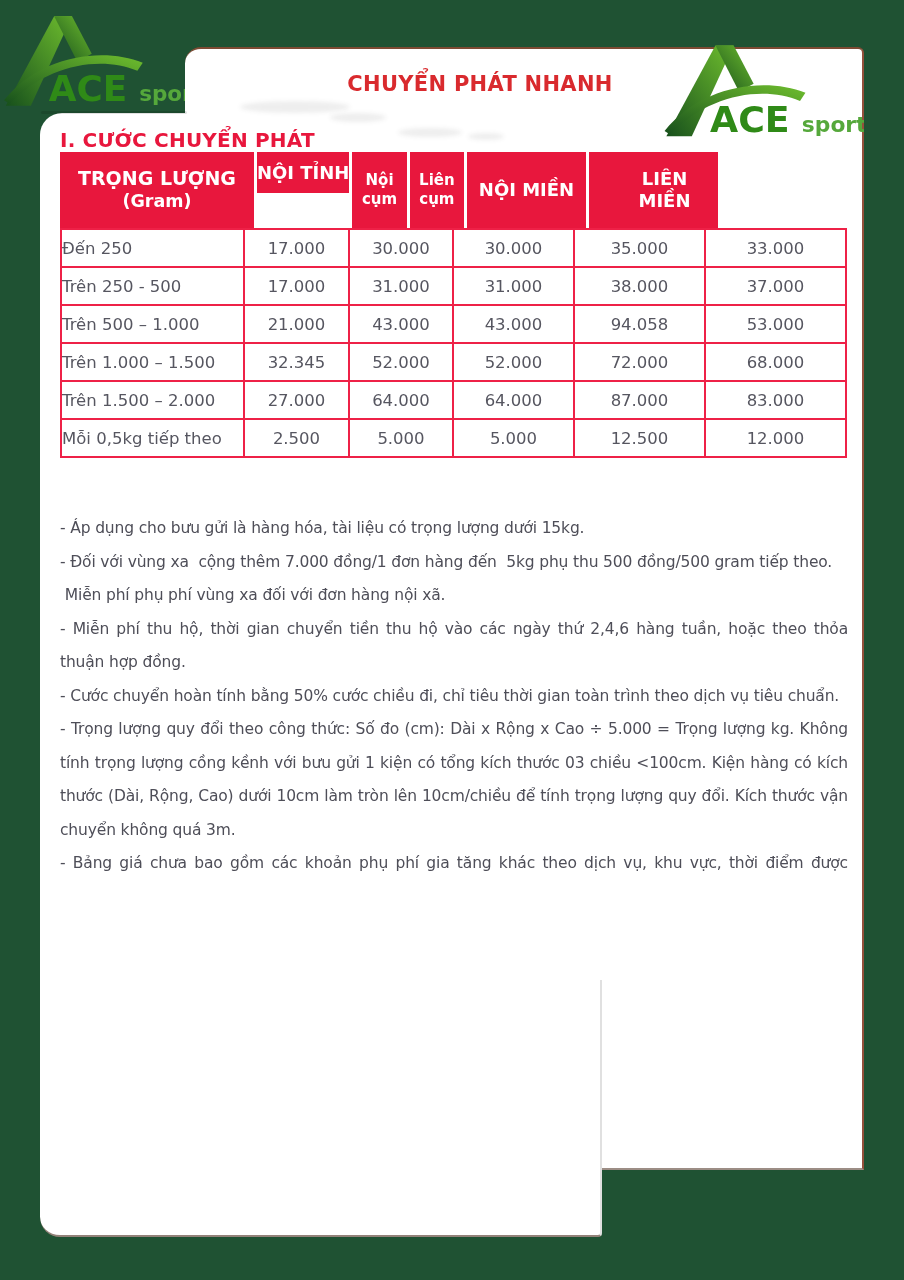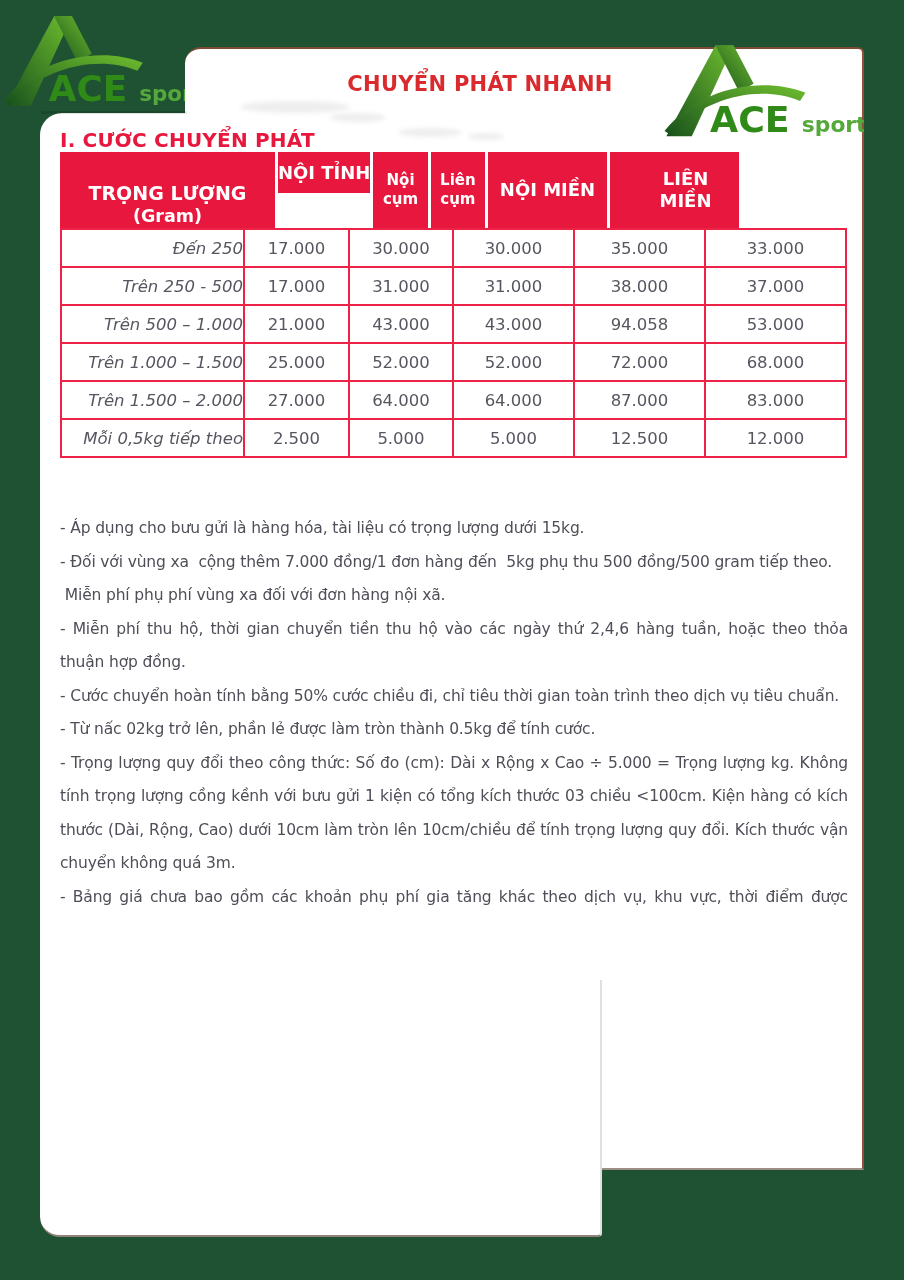--- a/index.html
+++ b/index.html
@@ -42,34 +42,34 @@
         color:var(--title_red);font-size:21px;font-weight:bold;letter-spacing:.3px;}
 
   .section-heading{position:absolute;left:60px;top:128px;color:var(--accent_red);
         font-size:20px;font-weight:bold;letter-spacing:.2px;}
 
   
   .price-table-wrap{position:absolute;left:60px;top:152px;width:785px;}
   .thead{display:flex;gap:3px;height:76px;color:#fff;font-weight:bold;}
   .hcell{background:var(--accent_red);display:flex;flex-direction:column;align-items:center;
         justify-content:center;text-align:center;font-size:17px;line-height:1.25;padding:0 6px;}
-  .hc-weight{width:215px;font-size:19px;justify-content:flex-end;}
+  .hc-weight{width:194px;font-size:19px;}
   .hc-weight .sub{font-size:17.5px;font-weight:bold;}
   .hc-group{width:207px;display:flex;flex-direction:row;gap:3px;}
   .hc-top{background:var(--accent_red);height:41px;display:flex;align-items:center;justify-content:center;font-size:18px;}
   .hc-subrow{display:flex;gap:3px;flex:1;}
   .hc-subrow .hcell{flex:1;font-size:15px;}
   .hc-nm{width:119px;font-size:18px;}
   .hc-lm{width:129px;font-size:18px;padding-left:28px;}
   .hc-lmdb{width:137px;font-size:16px;}
 
   table.tbody-tbl{border-collapse:collapse;width:785px;table-layout:fixed;}
   table.tbody-tbl td{border:2px solid var(--table_border_red);height:38px;background:#fff;
         color:var(--cell_text);font-size:16.5px;text-align:center;vertical-align:middle;}
-  table.tbody-tbl td.first{text-align:right;padding-left:13px;font-style:italic;}
+  table.tbody-tbl td.first{text-align:left;}
 
   .notes{position:absolute;left:60px;top:512px;width:788px;color:var(--note_text);
         font-size:15.5px;letter-spacing:-.15px;line-height:33.5px;}
   .notes p{text-align:justify;white-space:pre-wrap;}
   .notes p.stretch{text-align-last:justify;}
 </style>
 </head>
 <body>
 
 <div class="screen">
@@ -167,21 +167,21 @@
             <tr>
               <td class="first">Trên 500 – 1.000</td>
               <td>21.000</td>
               <td>43.000</td>
               <td>43.000</td>
               <td>94.058</td>
               <td>53.000</td>
             </tr>
             <tr>
               <td class="first">Trên 1.000 – 1.500</td>
-              <td>25.000</td>
+              <td>32.345</td>
               <td>52.000</td>
               <td>52.000</td>
               <td>72.000</td>
               <td>68.000</td>
             </tr>
             <tr>
               <td class="first">Trên 1.500 – 2.000</td>
               <td>27.000</td>
               <td>64.000</td>
               <td>64.000</td>
@@ -199,19 +199,18 @@
           </tbody>
       </table>
     </div>
 
     <div class="notes">
       <p>- Áp dụng cho bưu gửi là hàng hóa, tài liệu có trọng lượng dưới 15kg.</p>
       <p>- Đối với vùng xa  cộng thêm 7.000 đồng/1 đơn hàng đến  5kg phụ thu 500 đồng/500 gram tiếp theo.</p>
       <p> Miễn phí phụ phí vùng xa đối với đơn hàng nội xã.</p>
       <p>- Miễn phí thu hộ, thời gian chuyển tiền thu hộ vào các ngày thứ 2,4,6 hàng tuần, hoặc theo thỏa thuận hợp đồng.</p>
       <p>- Cước chuyển hoàn tính bằng 50% cước chiều đi, chỉ tiêu thời gian toàn trình theo dịch vụ tiêu chuẩn.</p>
-      <p>- Từ nấc 02kg trở lên, phần lẻ được làm tròn thành 0.5kg để tính cước.</p>
       <p>- Trọng lượng quy đổi theo công thức: Số đo (cm): Dài x Rộng x Cao ÷ 5.000 = Trọng lượng kg. Không tính trọng lượng cồng kềnh với bưu gửi 1 kiện có tổng kích thước 03 chiều &lt;100cm. Kiện hàng có kích thước (Dài, Rộng, Cao) dưới 10cm làm tròn lên 10cm/chiều để tính trọng lượng quy đổi. Kích thước vận chuyển không quá 3m.</p>
       <p class="stretch">- Bảng giá chưa bao gồm các khoản phụ phí gia tăng khác theo dịch vụ, khu vực, thời điểm được</p>
     </div>
 
   </div>
 </div>
 
 </body></html>

